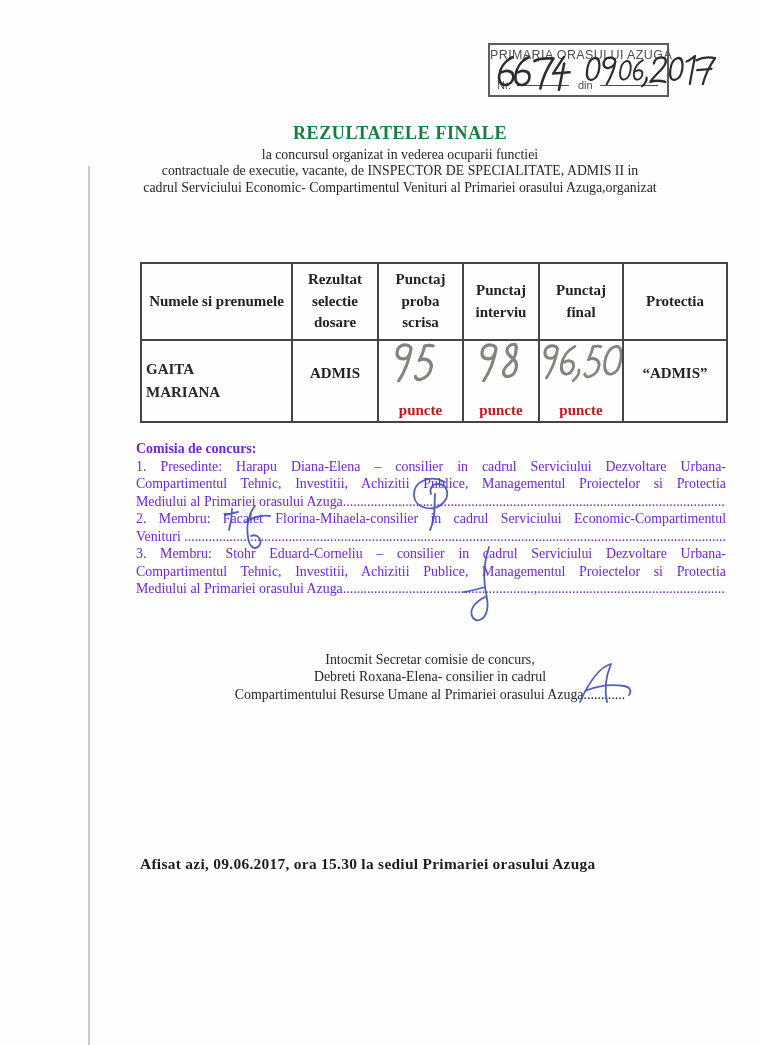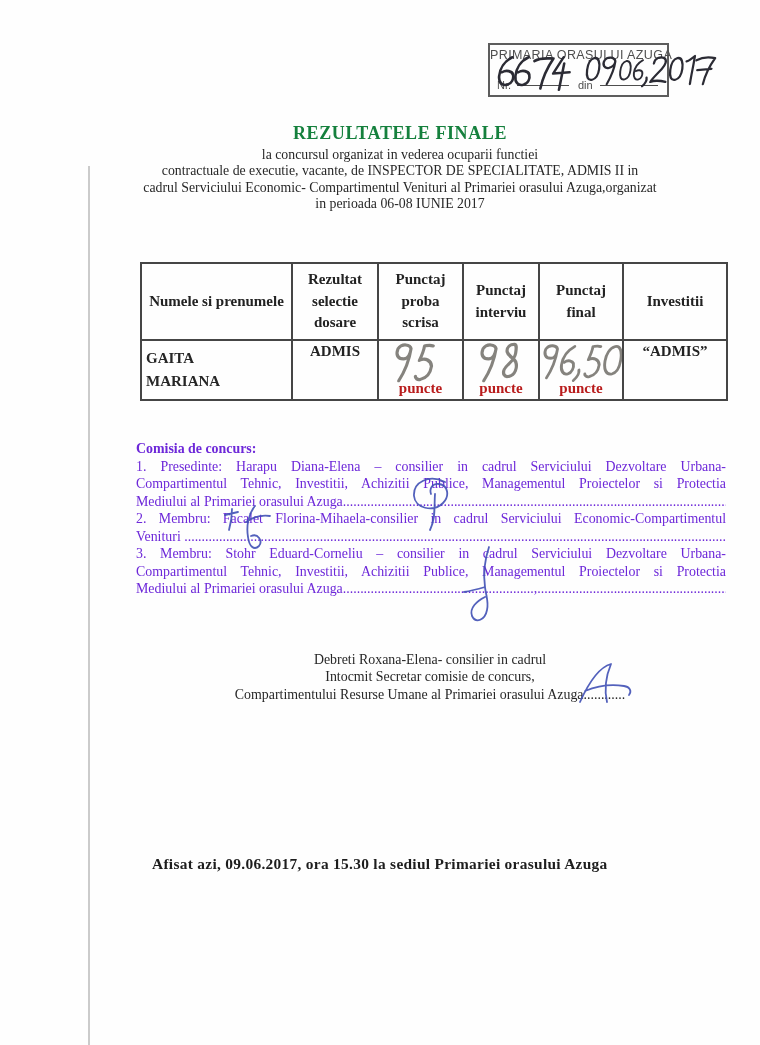--- a/index.html
+++ b/index.html
@@ -28,39 +28,39 @@
   .sub{font-size:13.8px; line-height:16.4px; color:#272727;}
 
   
   .tbl-wrap{position:absolute; left:140px; top:262px;}
   table{border-collapse:collapse; table-layout:fixed; width:586px;}
   th,td{border:2px solid #454545; padding:2px 4px; overflow:hidden;}
   th{font-size:15px; font-weight:bold; text-align:center; vertical-align:middle; line-height:1.45; height:71px; color:#222;}
   tr.data td{height:54px;}
   td.name{font-weight:bold; font-size:15px; vertical-align:middle; line-height:1.55;}
   td.name .nm{display:inline-block; max-width:105px;}
-  td.admis,td.result{font-weight:bold; font-size:15px; text-align:center; vertical-align:top; padding-top:2px; color:#222;}
+  td.admis,td.result{font-weight:bold; font-size:15px; text-align:center; vertical-align:top; padding-top:24px; color:#222;}
   td.score{position:relative; vertical-align:bottom; text-align:center;}
   td.score .puncte{font-weight:bold; font-size:15px; color:#b91c1c;}
   .pencil{fill:none; stroke:#85837e; stroke-width:2.2; stroke-linecap:round; stroke-linejoin:round;}
   td.score svg{position:absolute; overflow:visible;}
 
   
   .committee{position:absolute; left:136px; top:440px; width:590px; font-size:13.9px; line-height:17.5px; color:#6d28d9;}
   .c-head{font-weight:bold;}
   .cl.j{text-align:justify; text-align-last:justify;}
   .cl.d{white-space:nowrap; overflow:hidden;}
 
   
   .prepared{position:absolute; left:130px; top:651px; width:600px; text-align:center;
             font-size:13.9px; line-height:17.3px; color:#272727;}
 
   
   .posted{position:absolute; left:140px; top:855px; font-size:15.4px; font-weight:bold;
-          letter-spacing:.3px; color:#1d1d1d;margin-left:12px;}
+          letter-spacing:.3px; color:#1d1d1d;}
 
   
   .sig{position:absolute; overflow:visible;}
   .bpen{fill:none; stroke:#4050b5; stroke-width:1.8; stroke-linecap:round; stroke-linejoin:round; opacity:.9;}
 </style>
 </head>
 <body>
 
 <div class="page">
 
@@ -95,41 +95,40 @@
         <path transform="translate(101,0)" d="M0 4 C5 1 12 1 17 2 C13 9 10 17 9 26 M2 13 L15 12"></path>
       </g>
     </svg>
   </div>
 
   <div class="title-block">
     <div class="doc-title">REZULTATELE FINALE</div>
     <div class="sub">la concursul organizat in vederea ocuparii functiei</div>
     <div class="sub">contractuale de executie, vacante, de INSPECTOR DE SPECIALITATE, ADMIS II in</div>
     <div class="sub">cadrul Serviciului Economic- Compartimentul Venituri al Primariei orasului Azuga,organizat</div>
-    <div class="sub">in perioada 06-08 IUNIE 2017</div>
   </div>
 
   <div class="tbl-wrap">
     <table>
       <colgroup>
         <col style="width:151px">
           <col style="width:86px">
           <col style="width:85px">
         <col style="width:76px">
           <col style="width:84px">
           <col style="width:104px">
       </colgroup>
       <tbody>
           <tr>
         <th>Numele si prenumele</th>
         <th>Rezultat selectie dosare</th>
         <th>Punctaj proba scrisa</th>
         <th>Punctaj interviu</th>
         <th>Punctaj final</th>
-        <th>Investitii</th>
+        <th>Protectia</th>
       </tr>
       <tr class="data">
         <td class="name">
           <span class="nm">GAITA MARIANA</span>
         </td>
         <td class="admis">ADMIS</td>
         <td class="score">
           <svg style="left:14px; top:0px;" width="60" height="44" viewBox="0 0 60 44">
             <g class="pencil" transform="translate(3,2) scale(1.45) skewX(-9)">
               <path d="M11 4 C10 1 4 0 2 4 C1 8 3 11 7 11 C10 11 11 7 11 4 C11 10 10 18 6 26"></path>
@@ -171,22 +170,22 @@
     <div class="cl j">Compartimentul Tehnic, Investitii, Achizitii Publice, Managementul Proiectelor si Protectia</div>
     <div class="cl d">Mediului al Primariei orasului Azuga......................................................................................................................</div>
     <div class="cl j">2. Membru: Facalet Florina-Mihaela-consilier in cadrul Serviciului Economic-Compartimentul</div>
     <div class="cl d">Venituri ..............................................................................................................................................................................</div>
     <div class="cl j">3. Membru: Stohr Eduard-Corneliu – consilier in cadrul Serviciului Dezvoltare Urbana-</div>
     <div class="cl j">Compartimentul Tehnic, Investitii, Achizitii Publice, Managementul Proiectelor si Protectia</div>
     <div class="cl d">Mediului al Primariei orasului Azuga.......................................................,.............................................................</div>
   </div>
 
   <div class="prepared">
+    <div>Intocmit Secretar comisie de concurs,</div>
     <div>Debreti Roxana-Elena- consilier in cadrul</div>
-    <div>Intocmit Secretar comisie de concurs,</div>
     <div>Compartimentului Resurse Umane  al Primariei orasului Azuga............</div>
   </div>
 
   <div class="posted">Afisat azi, 09.06.2017, ora 15.30 la sediul Primariei orasului Azuga</div>
 
   <svg class="sig" style="left:405px; top:472px;" width="66" height="62" viewBox="0 0 66 62">
     <path class="bpen" d="M40 10 C24 2 8 10 9 24 C10 36 28 41 38 31 C45 24 43 13 34 12 C28 11 24 16 26 22 M30 22 C29 34 31 46 25 58"></path>
   </svg>
   <svg class="sig" style="left:222px; top:503px;" width="58" height="56" viewBox="0 0 58 56">
     <path class="bpen" d="M3 12 L16 9 M10 6 C10 14 9 20 7 27"></path>

